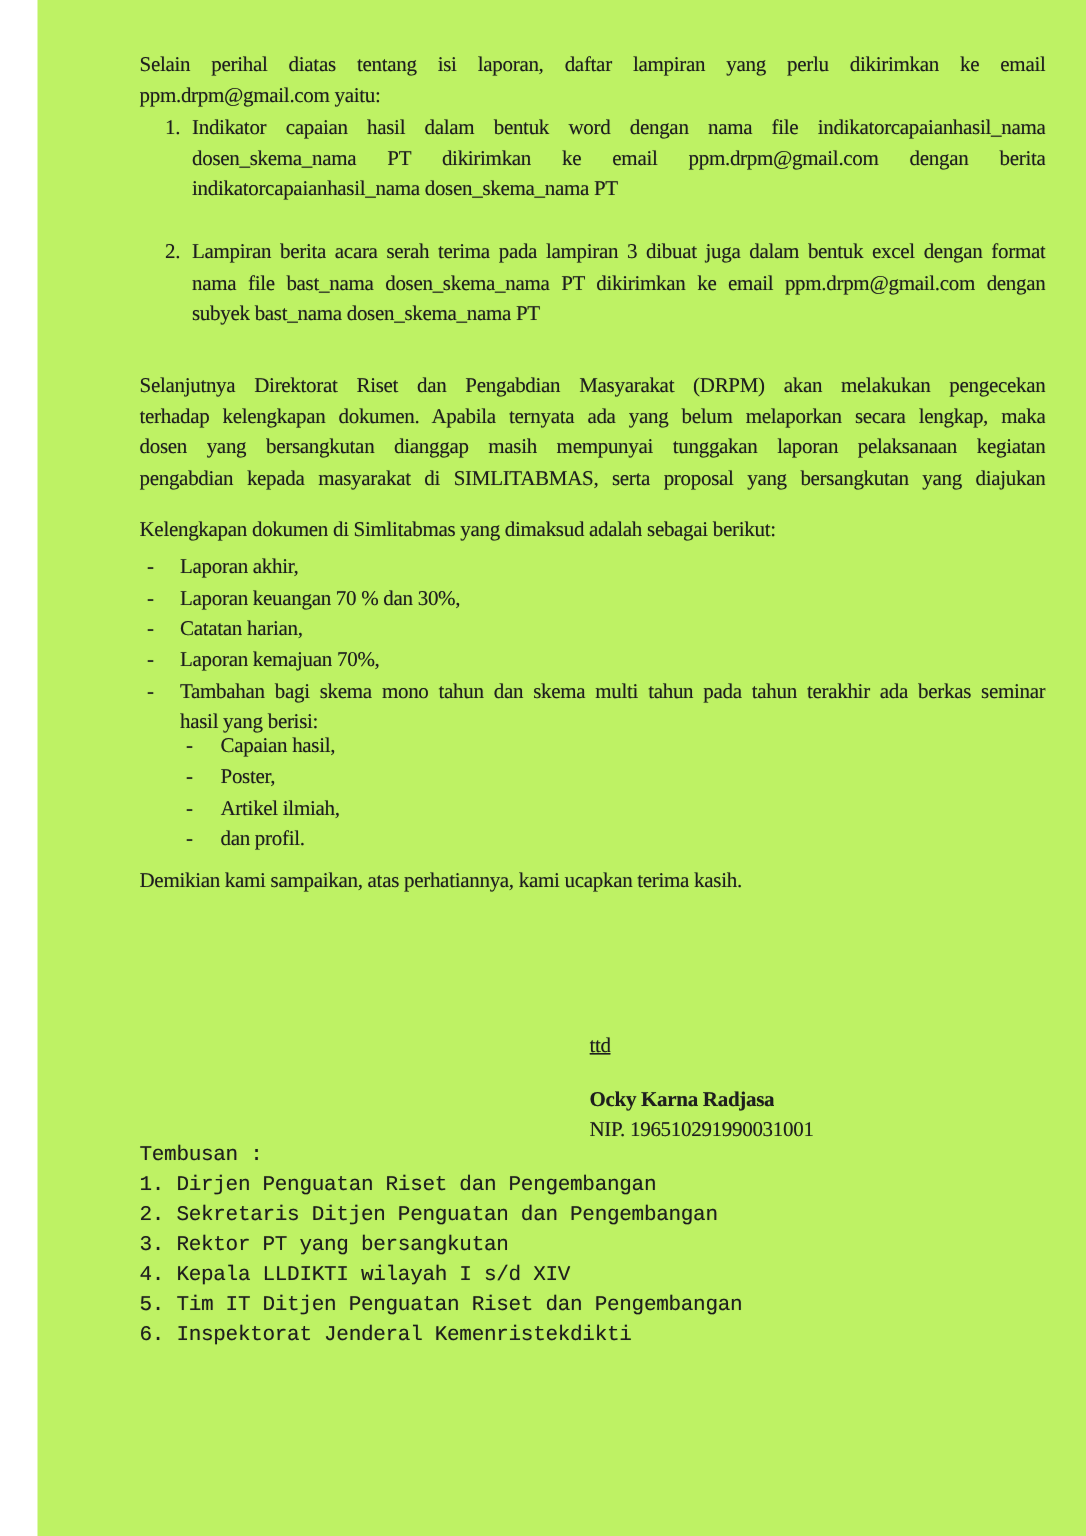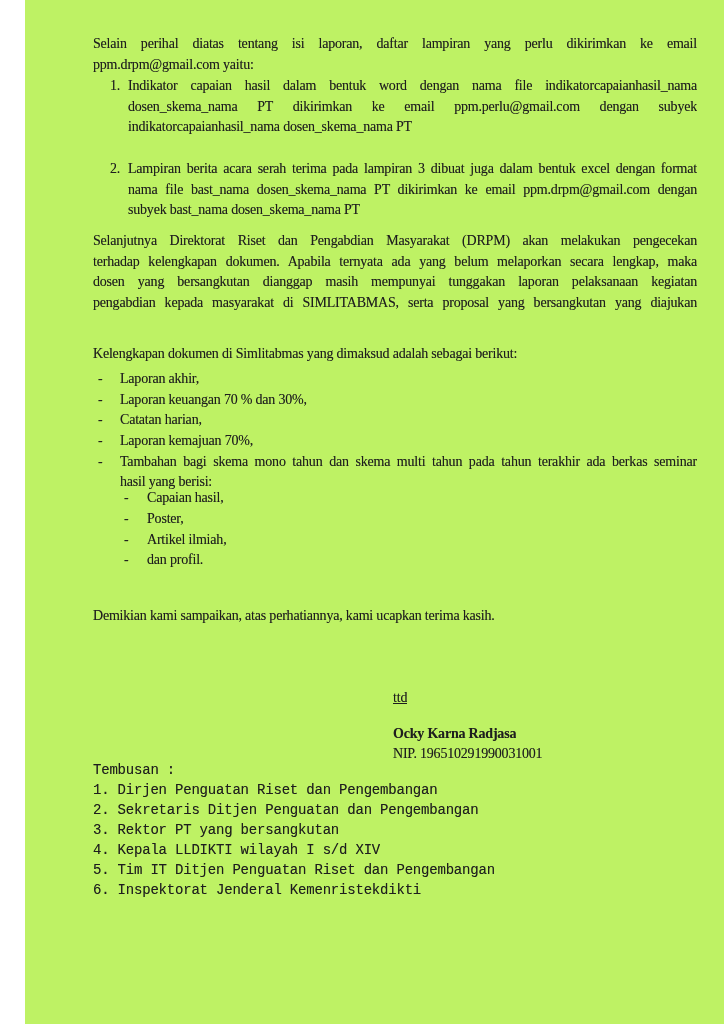--- a/index.html
+++ b/index.html
@@ -37,32 +37,32 @@
 <div class="page" style="background: #bef264; color: rgb(30, 30, 30); margin-left: 25px;">
 
   <div class="blk" style="left:68px; top:34px; width:604px;">
     <div class="line jl">Selain perihal diatas tentang isi laporan, daftar lampiran yang perlu dikirimkan ke email</div>
     <div class="line">ppm.drpm@gmail.com yaitu:</div>
   </div>
 
   <div class="blk num-item" style="left:68px; top:76px;">
     <span class="marker">1.</span>
     <div class="line jl">Indikator capaian hasil dalam bentuk word dengan nama file indikatorcapaianhasil_nama</div>
-    <div class="line jl">dosen_skema_nama PT dikirimkan ke email ppm.perlu@gmail.com dengan subyek</div>
+    <div class="line jl">dosen_skema_nama PT dikirimkan ke email ppm.drpm@gmail.com dengan berita</div>
     <div class="line">indikatorcapaianhasil_nama dosen_skema_nama PT</div>
   </div>
 
   <div class="blk num-item" style="left:68px; top:159px;">
     <span class="marker">2.</span>
     <div class="line jl">Lampiran berita acara serah terima pada lampiran 3 dibuat juga dalam bentuk excel dengan format</div>
     <div class="line jl">nama file bast_nama dosen_skema_nama PT dikirimkan ke email ppm.drpm@gmail.com dengan</div>
     <div class="line">subyek bast_nama dosen_skema_nama PT</div>
   </div>
 
-  <div class="blk" style="left:68px; top:231px; width:604px;">
+  <div class="blk" style="left:68px; top:248px; width:604px;">
     <div class="line jl">Selanjutnya Direktorat Riset dan Pengabdian Masyarakat (DRPM) akan melakukan pengecekan</div>
     <div class="line jl">terhadap kelengkapan dokumen. Apabila ternyata ada yang belum melaporkan secara lengkap, maka</div>
     <div class="line jl">dosen yang bersangkutan dianggap masih mempunyai tunggakan laporan pelaksanaan kegiatan</div>
     <div class="line jl">pengabdian kepada masyarakat di SIMLITABMAS, serta proposal yang bersangkutan yang diajukan</div>
   </div>
 
   <div class="blk" style="left:68px; top:344px; width:604px;">
     <div class="line">Kelengkapan dokumen di Simlitabmas yang dimaksud adalah sebagai berikut:</div>
   </div>
 
@@ -102,21 +102,21 @@
         <span class="marker">-</span>
         <div class="line">Artikel ilmiah,</div>
       </div>
       <div class="sub-item">
         <span class="marker">-</span>
         <div class="line">dan profil.</div>
       </div>
     </div>
   </div>
 
-  <div class="blk" style="left:68px; top:606px; width:604px;">
+  <div class="blk" style="left:68px; top:578px; width:604px;">
     <div class="line">Demikian kami sampaikan, atas perhatiannya, kami ucapkan terima kasih.</div>
   </div>
 
   <div class="blk" style="left:368px; top:688px;text-decoration:underline;">
     <div class="line">ttd</div>
   </div>
   <div class="blk bold" style="left:368px; top:724px;">
     <div class="line">Ocky Karna Radjasa</div>
   </div>
   <div class="blk" style="left:368px; top:744px;text-align:center;">

